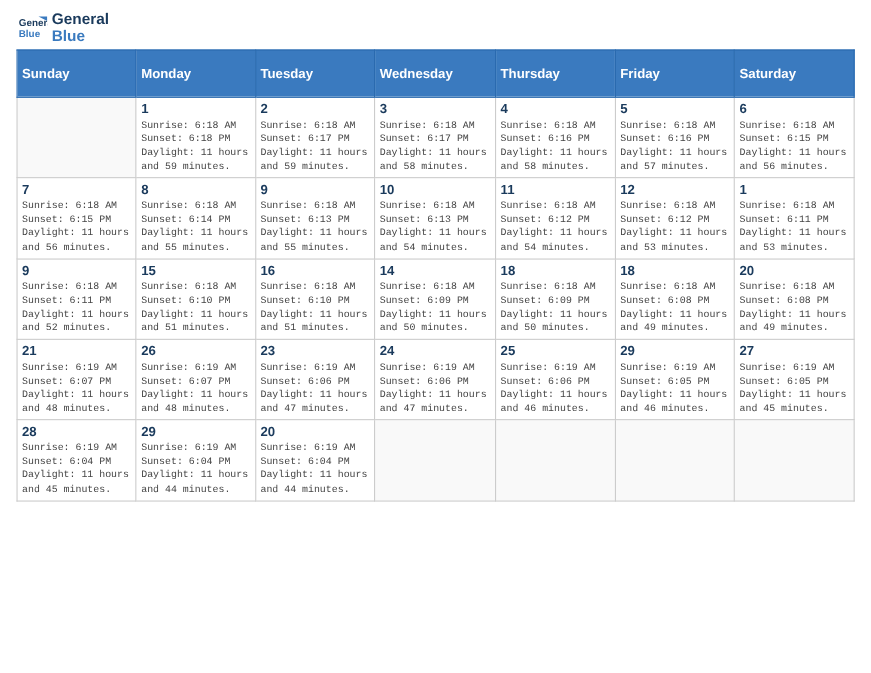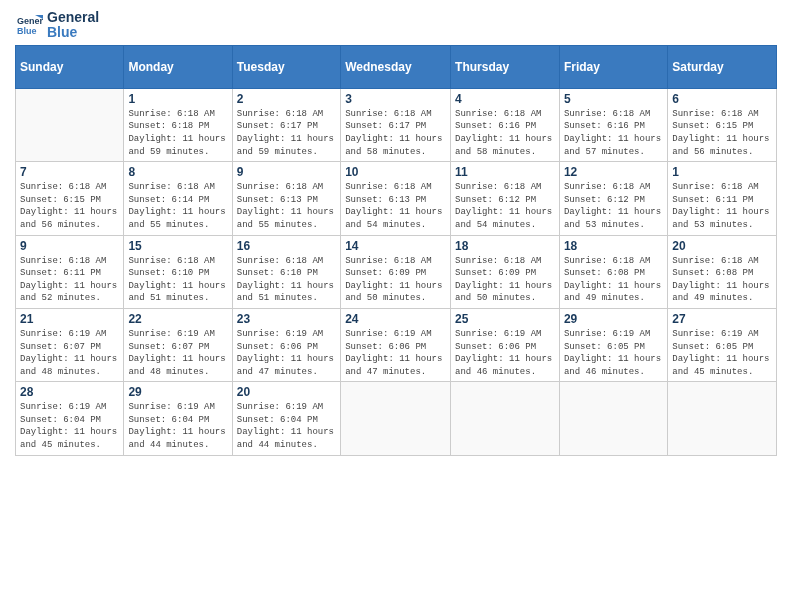--- a/index.html
+++ b/index.html
@@ -265,21 +265,21 @@
         </tr>
         <tr>
           <td>
             <div class="day-num">21</div>
             <div class="day-info" style="white-space: pre-line;">Sunrise: 6:19 AM
 Sunset: 6:07 PM
 Daylight: 11 hours
 and 48 minutes.</div>
           </td>
           <td>
-            <div class="day-num">22</div>
+            <div class="day-num">26</div>
             <div class="day-info" style="white-space: pre-line;">Sunrise: 6:19 AM
 Sunset: 6:07 PM
 Daylight: 11 hours
 and 48 minutes.</div>
           </td>
           <td>
             <div class="day-num">23</div>
             <div class="day-info" style="white-space: pre-line;">Sunrise: 6:19 AM
 Sunset: 6:06 PM
 Daylight: 11 hours

